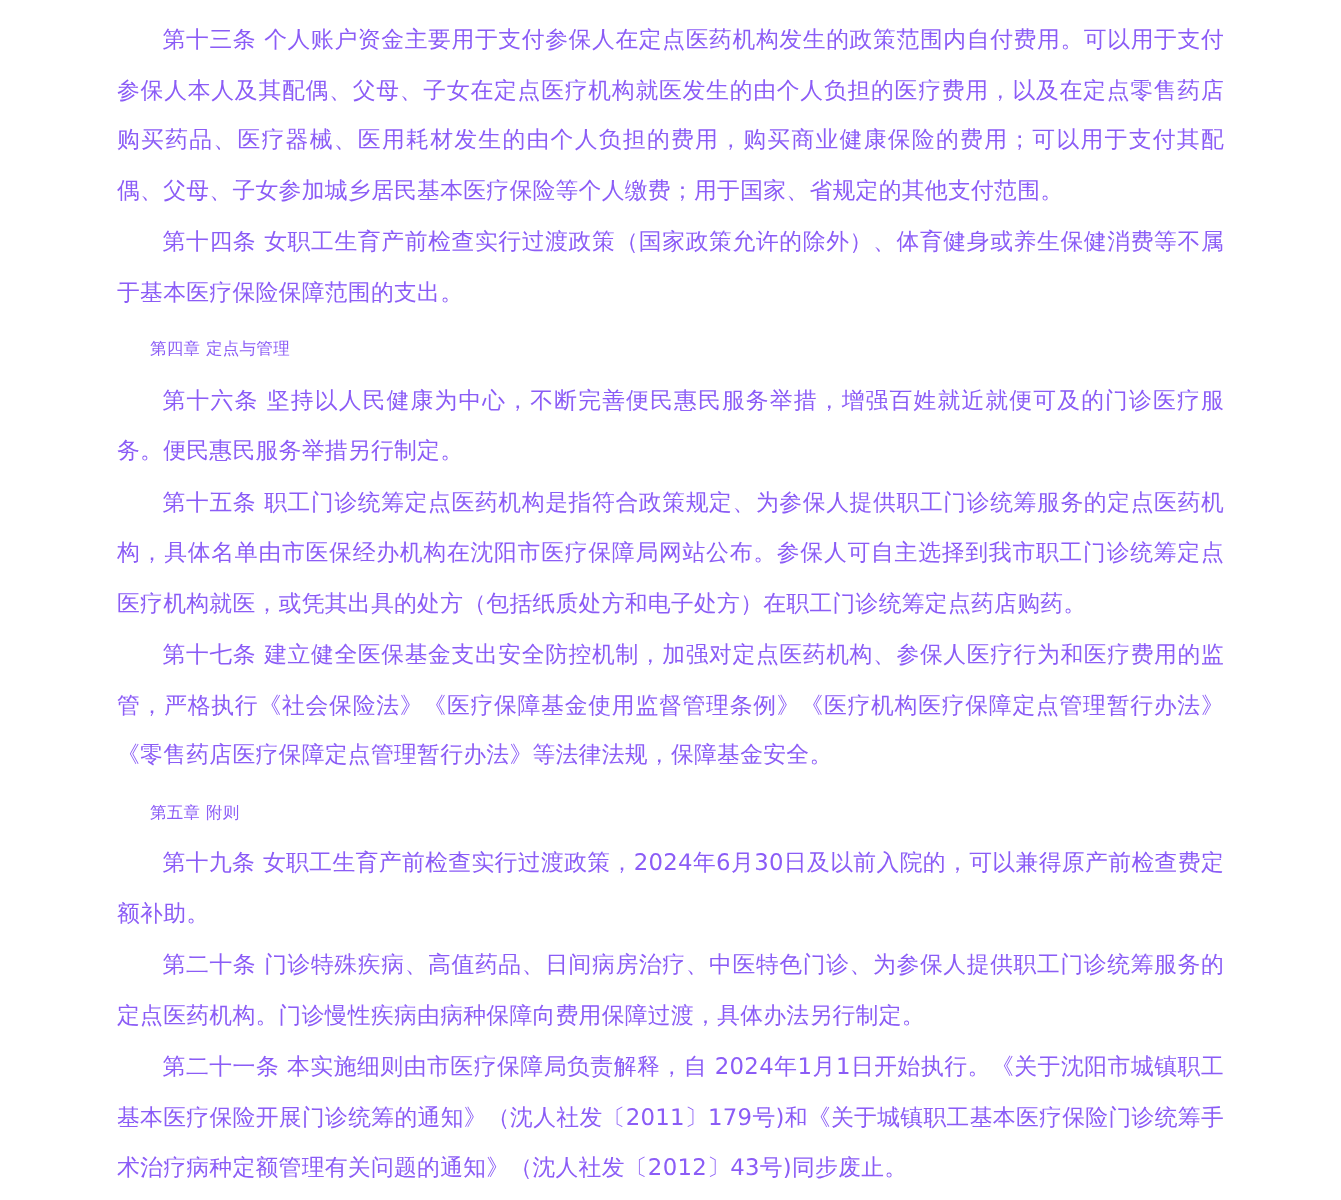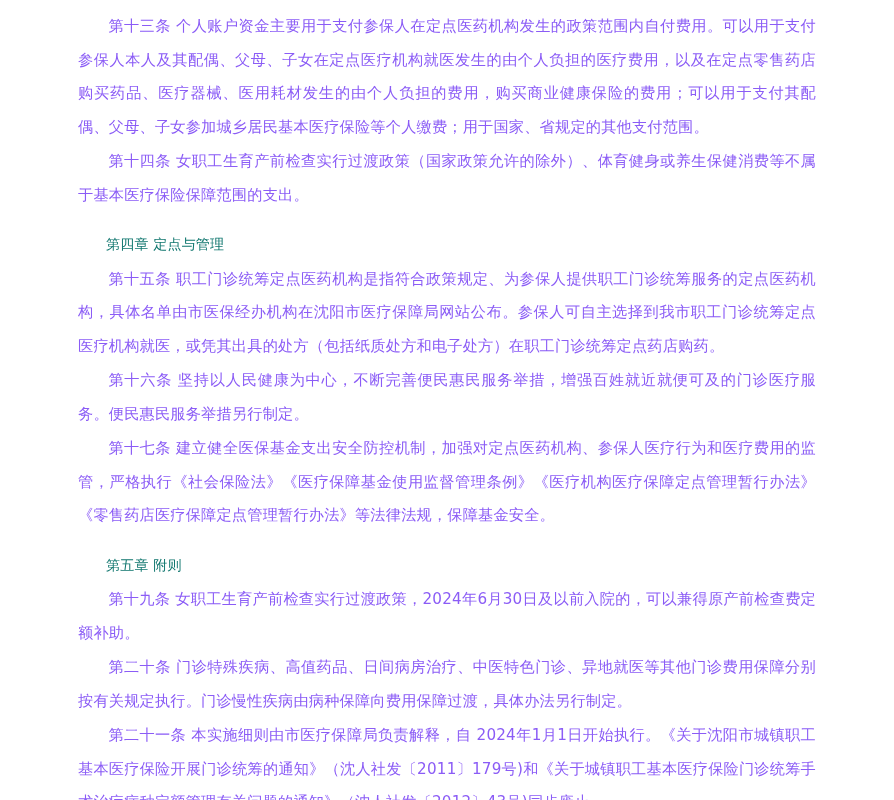--- a/index.html
+++ b/index.html
@@ -25,35 +25,35 @@
     font-size: 15.2px;
     line-height: 33.5px;
     text-align: justify;
     text-justify: inter-ideograph;
     margin: 0 0 1px 0;
     letter-spacing: 0.2px;
     text-indent: 2em;
     color: #8b5cf6;
   }
   .heading {
-    font-size: 14px;
+    font-size: 11px;
     line-height: 33.5px;
-    margin: 16px 0 1px 0;
+    margin: 4px 0 1px 0;
     text-indent: 2em;
     letter-spacing: 0.2px;
-    color: #0f766e;
+    color: #8b5cf6;
   }
 </style>
 </head>
 <body>
 
 <div class="page">
   <p class="para">第十三条 个人账户资金主要用于支付参保人在定点医药机构发生的政策范围内自付费用。可以用于支付参保人本人及其配偶、父母、子女在定点医疗机构就医发生的由个人负担的医疗费用，以及在定点零售药店购买药品、医疗器械、医用耗材发生的由个人负担的费用，购买商业健康保险的费用；可以用于支付其配偶、父母、子女参加城乡居民基本医疗保险等个人缴费；用于国家、省规定的其他支付范围。</p>
   <p class="para">第十四条 女职工生育产前检查实行过渡政策（国家政策允许的除外）、体育健身或养生保健消费等不属于基本医疗保险保障范围的支出。</p>
   <p class="heading">第四章  定点与管理</p>
+  <p class="para">第十六条 坚持以人民健康为中心，不断完善便民惠民服务举措，增强百姓就近就便可及的门诊医疗服务。便民惠民服务举措另行制定。</p>
   <p class="para">第十五条 职工门诊统筹定点医药机构是指符合政策规定、为参保人提供职工门诊统筹服务的定点医药机构，具体名单由市医保经办机构在沈阳市医疗保障局网站公布。参保人可自主选择到我市职工门诊统筹定点医疗机构就医，或凭其出具的处方（包括纸质处方和电子处方）在职工门诊统筹定点药店购药。</p>
-  <p class="para">第十六条 坚持以人民健康为中心，不断完善便民惠民服务举措，增强百姓就近就便可及的门诊医疗服务。便民惠民服务举措另行制定。</p>
   <p class="para">第十七条 建立健全医保基金支出安全防控机制，加强对定点医药机构、参保人医疗行为和医疗费用的监管，严格执行《社会保险法》《医疗保障基金使用监督管理条例》《医疗机构医疗保障定点管理暂行办法》《零售药店医疗保障定点管理暂行办法》等法律法规，保障基金安全。</p>
   <p class="heading">第五章  附则</p>
   <p class="para">第十九条 女职工生育产前检查实行过渡政策，2024年6月30日及以前入院的，可以兼得原产前检查费定额补助。</p>
-  <p class="para">第二十条 门诊特殊疾病、高值药品、日间病房治疗、中医特色门诊、异地就医等其他门诊费用保障分别按有关规定执行。门诊慢性疾病由病种保障向费用保障过渡，具体办法另行制定。</p>
+  <p class="para">第二十条 门诊特殊疾病、高值药品、日间病房治疗、中医特色门诊、为参保人提供职工门诊统筹服务的定点医药机构。门诊慢性疾病由病种保障向费用保障过渡，具体办法另行制定。</p>
   <p class="para">第二十一条 本实施细则由市医疗保障局负责解释，自 2024年1月1日开始执行。《关于沈阳市城镇职工基本医疗保险开展门诊统筹的通知》（沈人社发〔2011〕179号)和《关于城镇职工基本医疗保险门诊统筹手术治疗病种定额管理有关问题的通知》（沈人社发〔2012〕43号)同步废止。</p>
 </div>
 
 </body></html>

